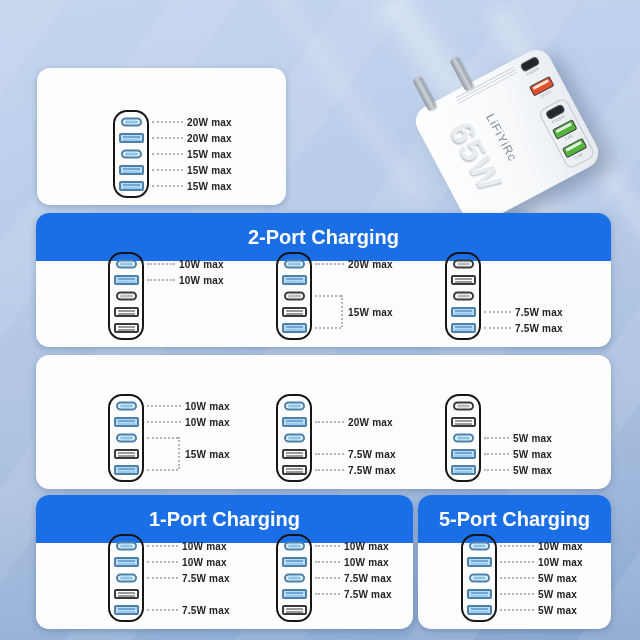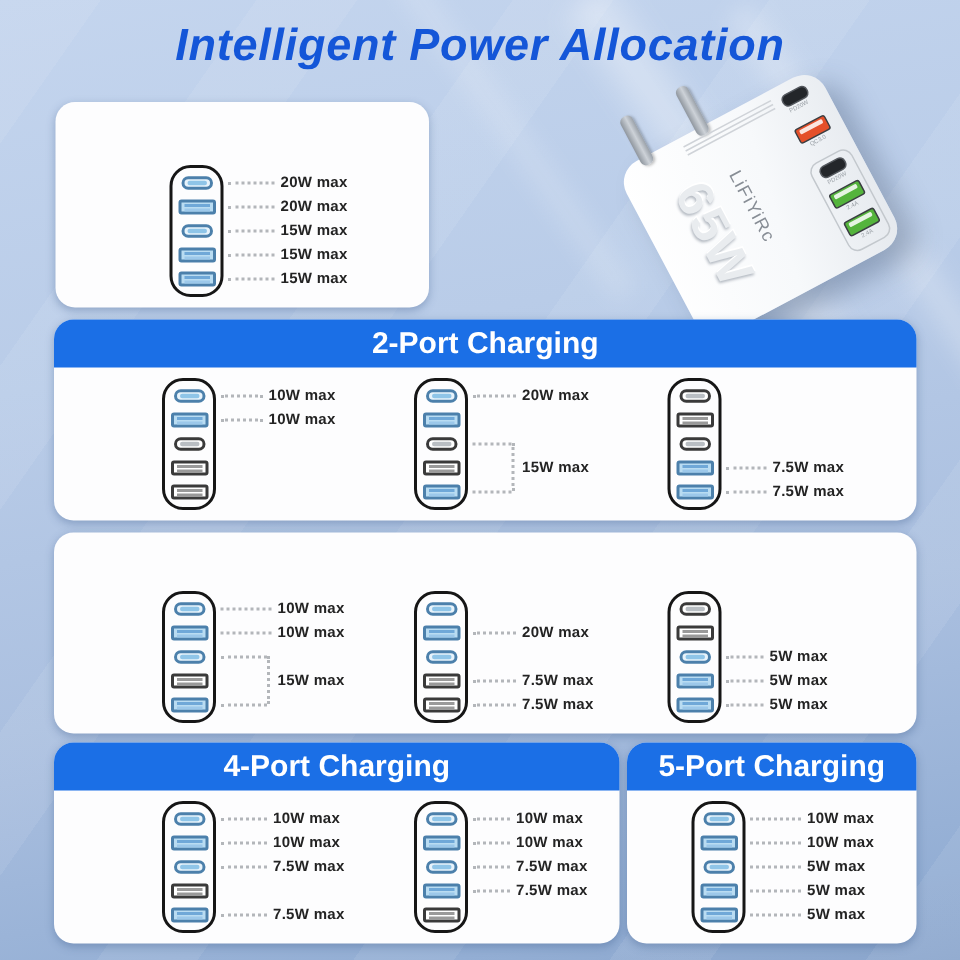--- a/index.html
+++ b/index.html
@@ -9,21 +9,21 @@
   #stripes{position:absolute;inset:0;
     background:repeating-linear-gradient(125deg,rgba(255,255,255,.08) 0 55px,rgba(255,255,255,0) 55px 140px);}
   .streak{position:absolute;background:linear-gradient(to right,rgba(255,255,255,0),rgba(255,255,255,.55),rgba(255,255,255,0));
     transform:rotate(-35deg);filter:blur(7px);}
   
   #title{position:absolute;top:14px;left:0;right:0;text-align:center;
     font-size:30px;font-weight:bold;font-style:italic;color:#1456d8;letter-spacing:.5px;z-index:3;}
   
   .panel{position:absolute;background:#fdfdfe;border-radius:13px;
     box-shadow:0 2px 6px rgba(55,85,135,.35);z-index:2;}
-  .hdr{position:absolute;left:0;top:0;right:0;height:32px;background:#1b6fe6;
+  .hdr{position:absolute;left:0;top:0;right:0;height:48px;background:#1b6fe6;
     border-radius:13px 13px 0 0;display:flex;align-items:center;justify-content:center;
     color:#fff;font-weight:bold;font-size:20px;}
   .hdr.inset{left:7px;right:7px;top:7px;height:30px;border-radius:8px;font-size:18px;}
   
   .pbox{position:absolute;width:36px;height:88px;border:2.5px solid #161616;border-radius:14px;box-sizing:border-box;}
   .port{position:absolute;box-sizing:border-box;border:2px solid #3a3a3a;background:#fff;transform:translateY(-50%);}
   .port.c{width:21px;height:9px;border-radius:5px;}
   .port.a{width:25px;height:10px;border-radius:2px;}
   .port.c::after{content:"";position:absolute;left:2px;right:2px;top:1px;bottom:1px;border-radius:3px;background:#b9bec3;}
   .port.a::after{content:"";position:absolute;left:2px;right:2px;top:1px;height:2px;background:#9a9a9a;box-shadow:0 3px 0 #9a9a9a;}
@@ -62,21 +62,20 @@
 </style>
 </head>
 <body>
 
 <div id="stage">
   <div id="stripes"></div>
   <div class="streak" style="left:455px;top:-30px;width:55px;height:320px;opacity:.7"></div>
   <div class="streak" style="left:560px;top:-20px;width:35px;height:300px;opacity:.55"></div>
   <div class="streak" style="left:330px;top:-40px;width:26px;height:260px;opacity:.4"></div>
 
-  <div id="title">Intelligent Power Allocation</div>
 
   <div id="charger">
     <div id="ch-body">
       <div class="prong p1"></div>
       <div class="prong p2"></div>
       <div id="ch-spec">
           <div></div>
           <div></div>
           <div></div>
         </div>
@@ -200,21 +199,21 @@
         <div class="plabel" style="left: 477px; top: 83px;">5W max</div>
         <div class="port a on" style="left: 414.5px; top: 99px;"></div>
         <div class="dash" style="left: 448px; top: 98px; width: 25px;"></div>
         <div class="plabel" style="left: 477px; top: 99px;">5W max</div>
         <div class="port a on" style="left: 414.5px; top: 115px;"></div>
         <div class="dash" style="left: 448px; top: 114px; width: 25px;"></div>
         <div class="plabel" style="left: 477px; top: 115px;">5W max</div>
       </div>
       <div class="panel" style="left: 36px; top: 495px; width: 377px; height: 134px;">
         <div class="hdr">
-          <div style="display: inline;">4-Port Charging</div>
+          <div style="display: inline;">1-Port Charging</div>
         </div>
         <div class="pbox" style="left: 72px; top: 39px;"></div>
         <div class="port c on" style="left: 79.5px; top: 51px;"></div>
         <div class="dash" style="left: 111px; top: 50px; width: 31px;"></div>
         <div class="plabel" style="left: 146px; top: 51px;">10W max</div>
         <div class="port a on" style="left: 77.5px; top: 67px;"></div>
         <div class="dash" style="left: 111px; top: 66px; width: 31px;"></div>
         <div class="plabel" style="left: 146px; top: 67px;">10W max</div>
         <div class="port c on" style="left: 79.5px; top: 83px;"></div>
         <div class="dash" style="left: 111px; top: 82px; width: 31px;"></div>

